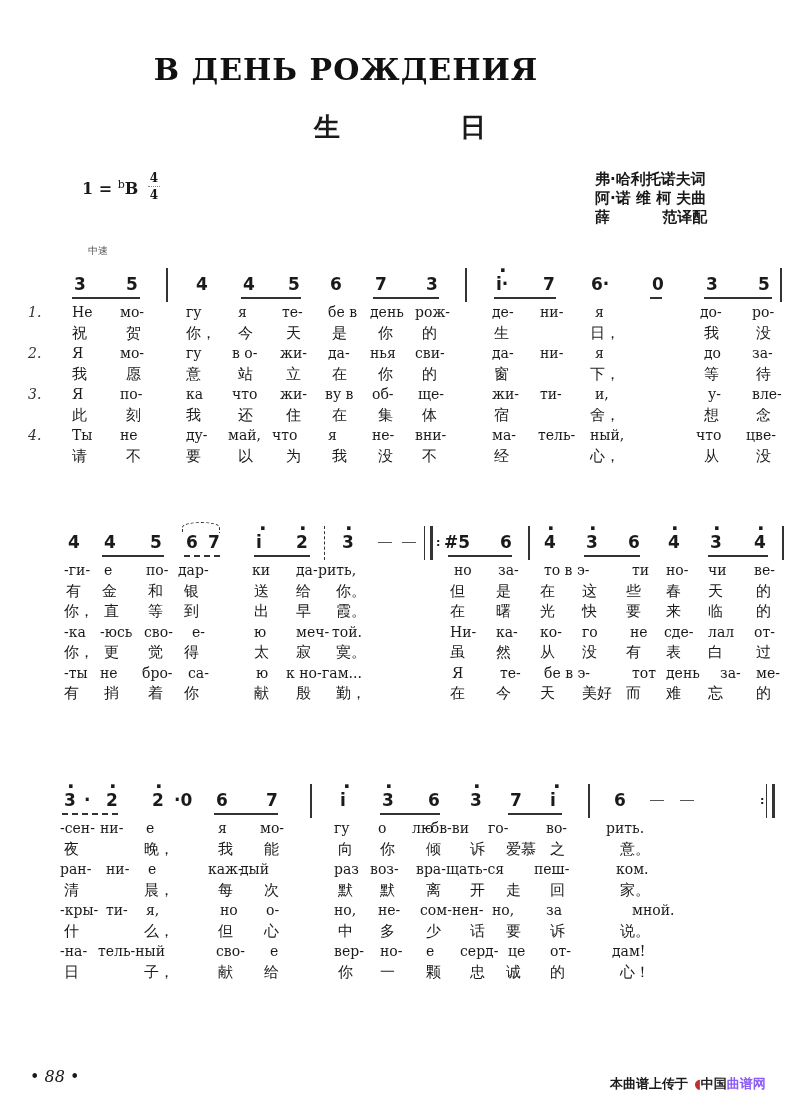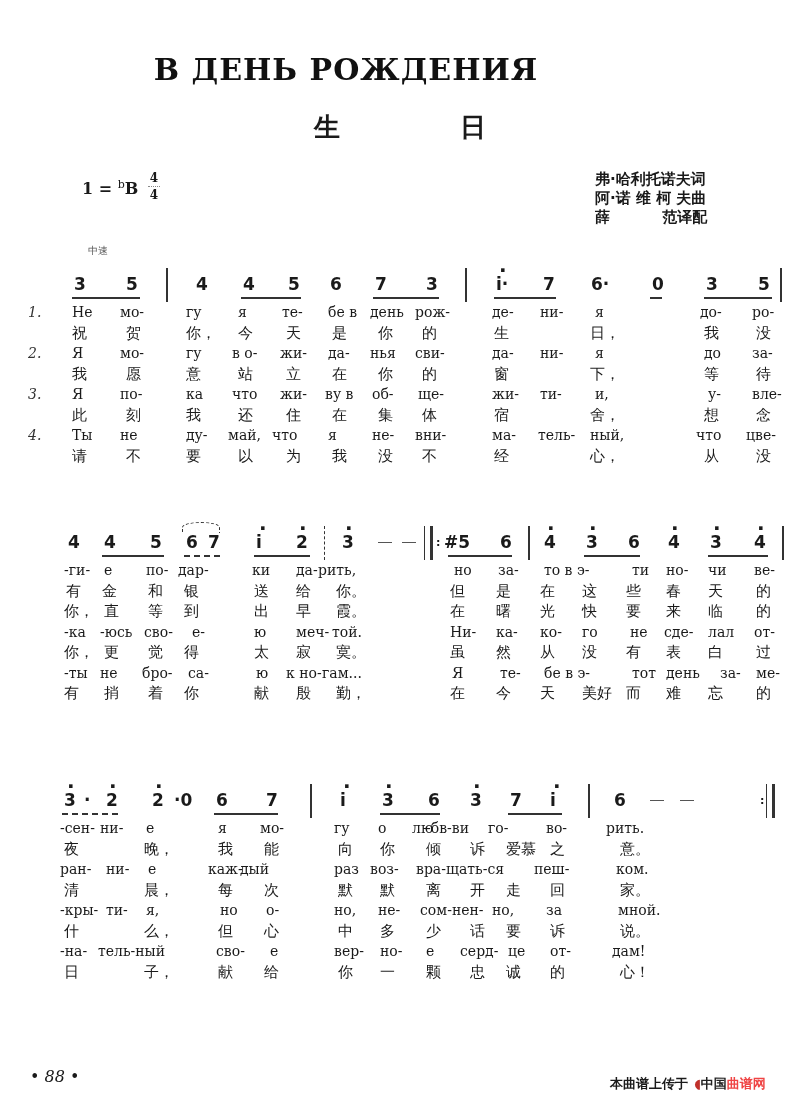--- a/index.html
+++ b/index.html
@@ -25,21 +25,21 @@
   .lyrics { position:relative; font-size:14px; line-height:20px; }
   .lyr { position:relative; height:20.5px; }
   .lyr span { position:absolute; white-space:nowrap; }
   .lyr.zh { font-family:"DejaVu Sans", sans-serif; font-size:15px; }
   .lyr.ru { font-family:"DejaVu Serif", serif; }
   .verseno { position:absolute; left:-32px; font-style:italic; color:#333; }
   .pagenum { position:absolute; left:30px; top:1067px; font-size:16px; font-style:italic; font-family:"DejaVu Serif", serif; }
   .footer { position:absolute; left:610px; top:1075px; font-size:13px; font-family:"DejaVu Sans", sans-serif; font-weight:bold; }
   .footer .logo { color:#c0302a; font-weight:bold; margin-left:6px; }
   .footer .logo b { color:#222; }
-  .footer .logo i { font-style:normal; color:#ef4444; }
+  .footer .logo i { font-style:normal; color:#8b5cf6; }
   .slur { position:absolute; top:-4px; height:10px; border:1px dashed #333; border-bottom:none; border-radius:50% 50% 0 0; }
   .dash { position:absolute; top:16px; height:0; border-top:1px solid #555; width:14px; }
 </style>
 </head>
 <body>
 
 <div class="title">В ДЕНЬ РОЖДЕНИЯ</div>
 <div class="subtitle">
   <span>生</span><span>日</span>
 </div>
@@ -445,21 +445,21 @@
         <span style="left:0px">-кры-</span>
         <span style="left:46px">ти-</span>
         <span style="left:86px">я,</span>
         <span style="left:160px">но</span>
         <span style="left:206px">о-</span>
         <span style="left:274px">но,</span>
         <span style="left:318px">не-</span>
         <span style="left:360px">сом-нен-</span>
         <span style="left:432px">но,</span>
         <span style="left:486px">за</span>
-        <span style="left:558px">мной.</span>
+        <span style="left:572px">мной.</span>
       </div>
     <div class="lyr zh">
         <span style="left:4px">什</span>
         <span style="left:84px">么，</span>
         <span style="left:158px">但</span>
         <span style="left:204px">心</span>
         <span style="left:278px">中</span>
         <span style="left:320px">多</span>
         <span style="left:366px">少</span>
         <span style="left:410px">话</span>

